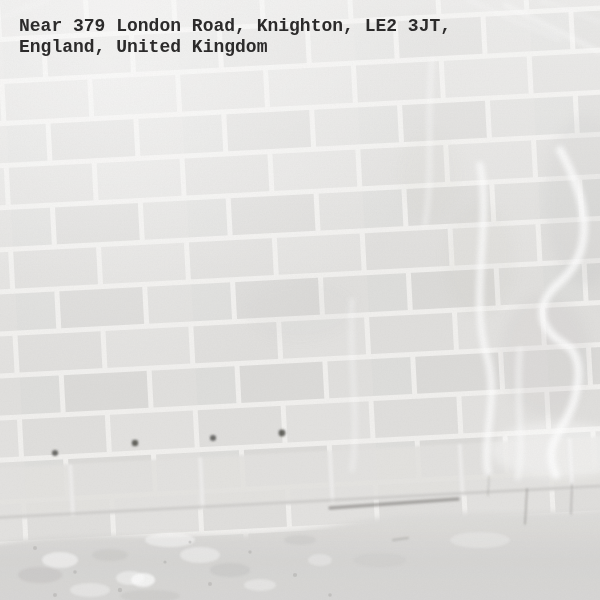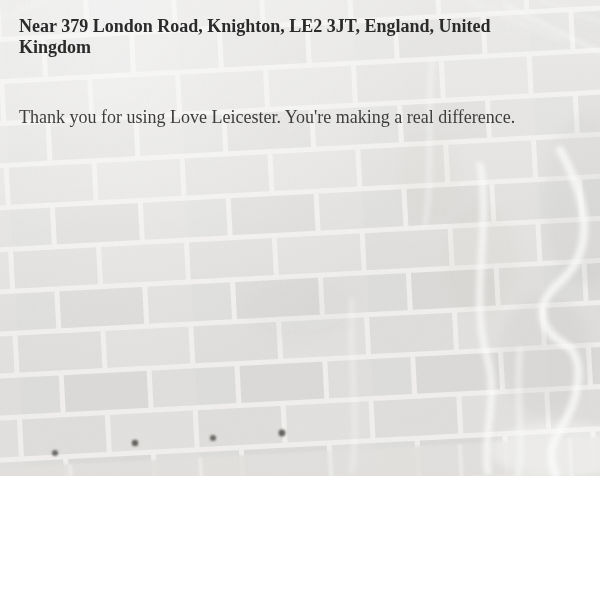--- a/index.html
+++ b/index.html
@@ -1,23 +1,23 @@
 <!DOCTYPE html>
 <html><head>
 <meta charset="utf-8">
 <title>Report status</title>
 <style>
   html, body { margin: 0; padding: 0; background: #ffffff; }
   .screen {
     position: relative;
     width: 600px;
-    height: 476px;
+    height: 600px;
     overflow: hidden;
     background: #f97316;
-    font-family: Liberation Serif, serif;
+    font-family: Liberation Mono, monospace;
   }
   .photo {
     position: absolute;
     left: 0; top: 0;
     width: 600px; height: 600px;
     display: block;
   }
   .overlay {
     position: absolute;
     left: 0; top: 0; right: 0; bottom: 0;
@@ -168,15 +168,14 @@
       <path d="M489,476 L488,496" stroke="#777672" stroke-width="1.2" opacity="0.3"></path>
     </g>
 
     <rect width="600" height="600" filter="url(#grain)"></rect>
   </svg>
 
   <div class="overlay">
     <h1 style="color: rgb(44, 43, 43);">Near 379 London Road, Knighton, LE2 3JT, England, United Kingdom</h1>
 
 
-    <p class="thanks" style="color: rgb(62, 61, 61);">Thank you for using Love Leicester. You're making a real difference.</p>
   </div>
 </div>
 
 </body></html>

